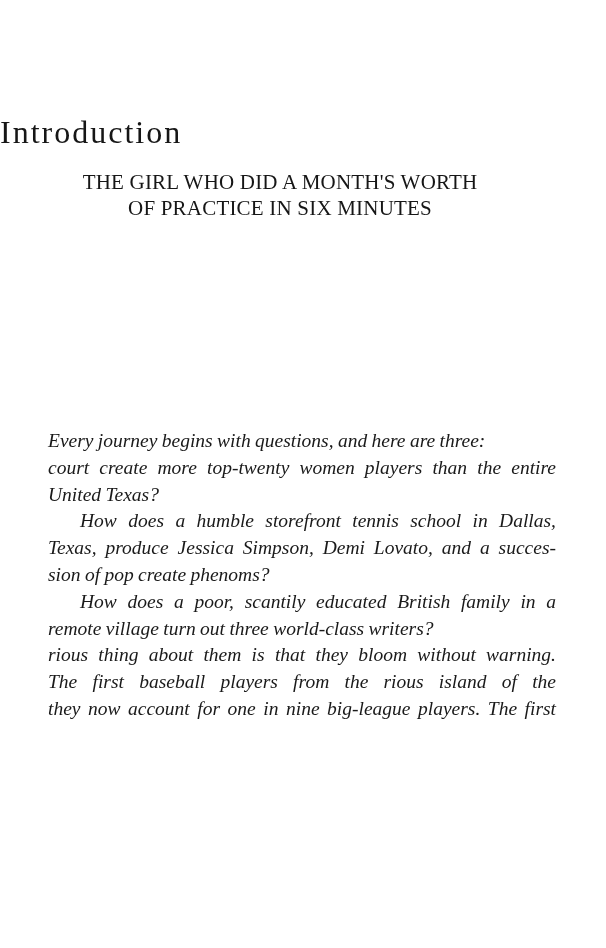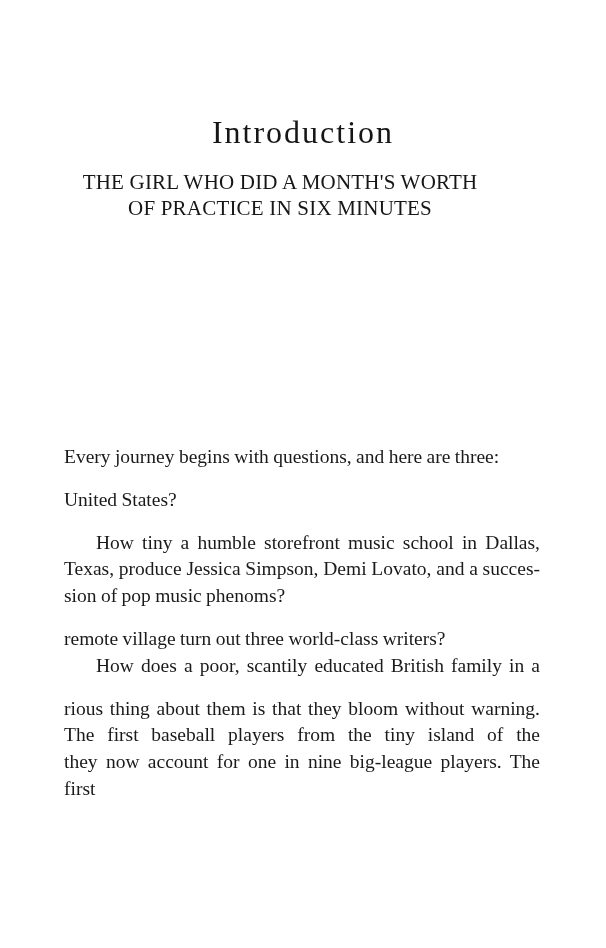--- a/index.html
+++ b/index.html
@@ -15,21 +15,20 @@
     overflow: hidden;
     font-family: "Liberation Serif", "DejaVu Serif", serif;
     color: #1a1a1a;
   }
   .chapter-title {
     position: absolute;
     top: 114px;
     left: 0;
     width: 606px;
     margin: 0;
-    text-align: center;
     font-size: 32px;
     font-weight: normal;
     letter-spacing: 2px;
     line-height: 36px;
     color: #161616;
   }
   .chapter-subtitle {
     position: absolute;
     top: 170px;
     left: 0;
@@ -47,21 +46,21 @@
   .body-text {
     position: absolute;
     top: 428px;
     left: 48px;
     width: 508px;
     font-size: 19.5px;
     line-height: 26.8px;
     word-spacing: -0.5px;
     color: #1a1a1a;
   }
-  .paragraph { margin: 16px; padding: 0; }
+  .paragraph { margin: 0; padding: 0; font-style: italic; }
   .line {
     text-align: justify;
     text-align-last: left;
   }
   .line.flush { text-align-last: justify; }
   .line.indent { padding-left: 32px; }
 </style>
 </head>
 <body>
 
@@ -71,30 +70,31 @@
   <h2 class="chapter-subtitle">
     <span>THE GIRL WHO DID A MONTH'S WORTH</span><br>
     <span>OF PRACTICE IN SIX MINUTES</span>
   </h2>
 
   <div class="body-text">
       <div class="paragraph">
         <div class="line">Every journey begins with questions, and here are three:</div>
       </div>
       <div class="paragraph">
-        <div class="line">United States?</div>
+        <div class="line flush">court create more top-twenty women players than the entire</div>
+        <div class="line">United Texas?</div>
       </div>
       <div class="paragraph">
-        <div class="line indent flush">How tiny a humble storefront music school in Dallas,</div>
+        <div class="line indent flush">How does a humble storefront tennis school in Dallas,</div>
         <div class="line flush">Texas, produce Jessica Simpson, Demi Lovato, and a succes-</div>
-        <div class="line">sion of pop music phenoms?</div>
+        <div class="line">sion of pop create phenoms?</div>
       </div>
       <div class="paragraph">
+        <div class="line indent flush">How does a poor, scantily educated British family in a</div>
         <div class="line">remote village turn out three world-class writers?</div>
-        <div class="line indent flush">How does a poor, scantily educated British family in a</div>
       </div>
       <div class="paragraph">
         <div class="line flush">rious thing about them is that they bloom without warning.</div>
-        <div class="line flush">The first baseball players from the tiny island of the</div>
+        <div class="line flush">The first baseball players from the rious island of the</div>
         <div class="line flush">they now account for one in nine big-league players. The first</div>
       </div>
     </div>
 </div>
 
 </body></html>

